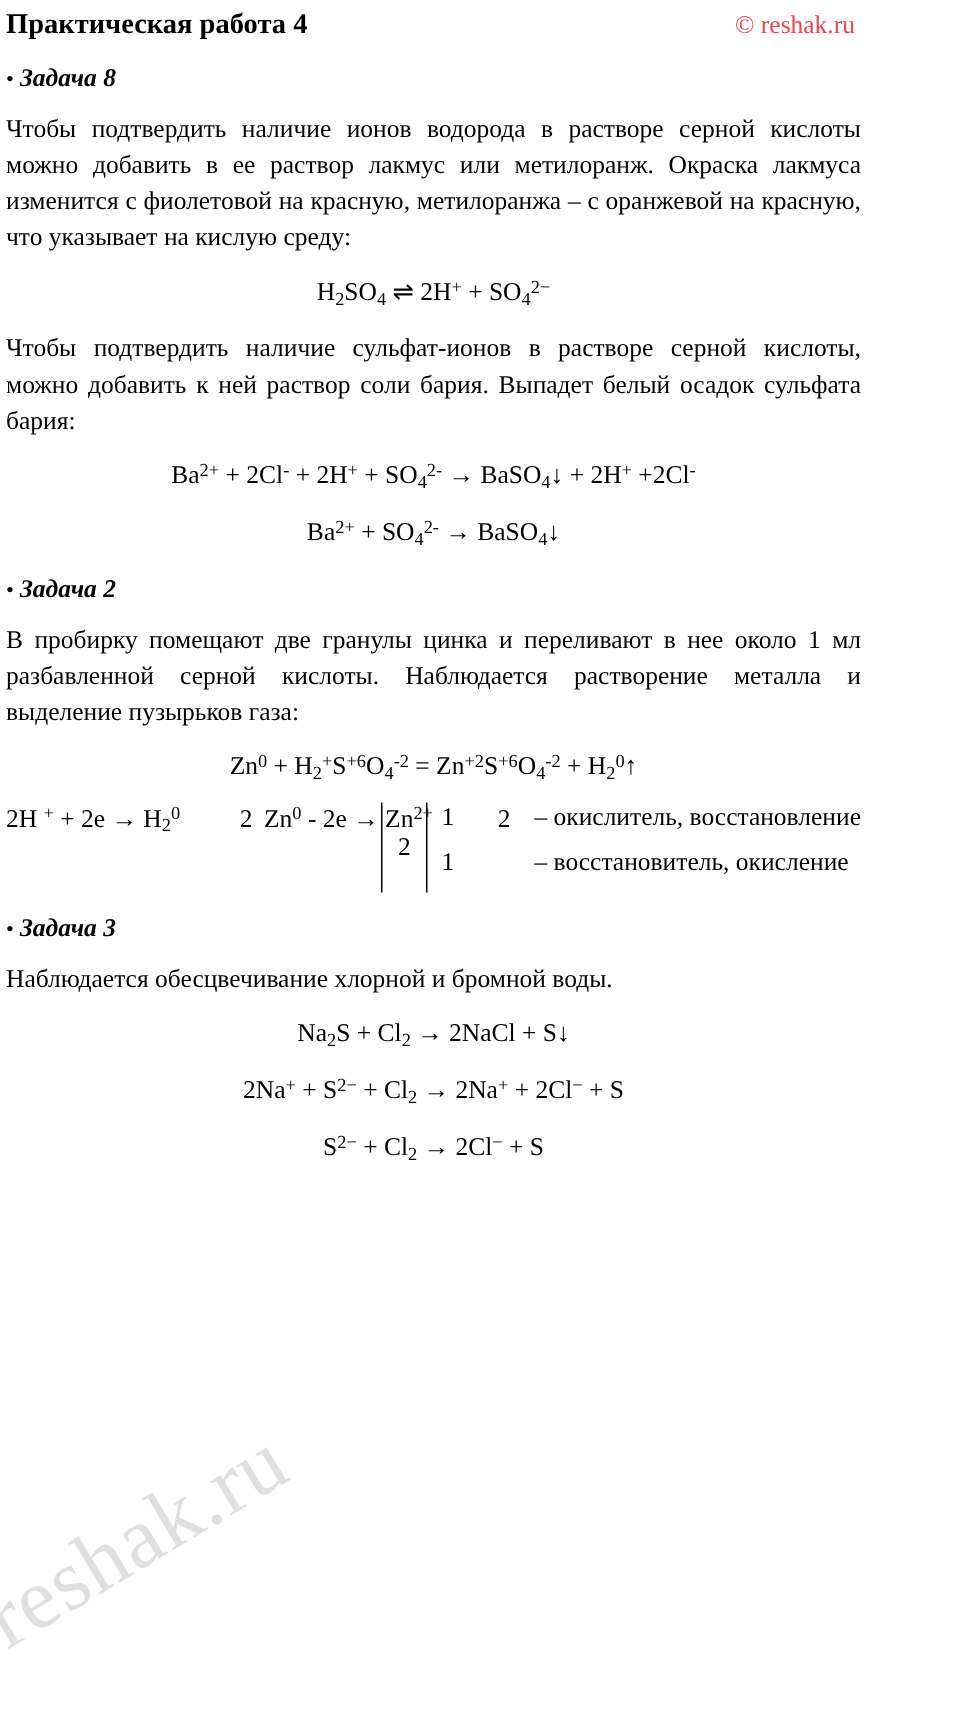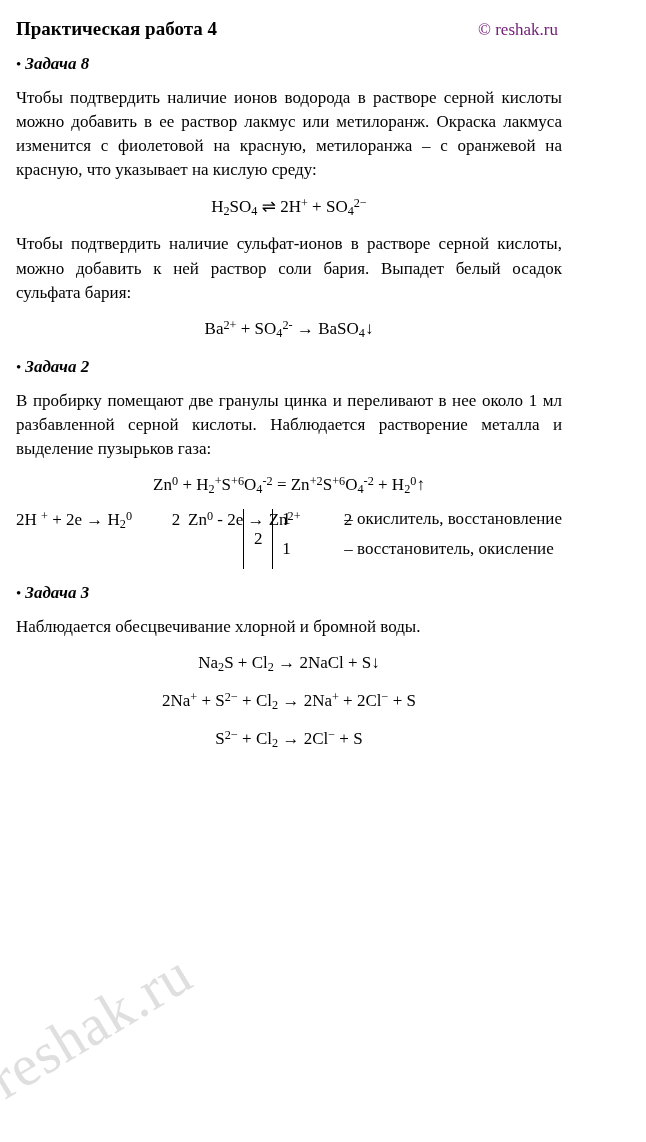--- a/index.html
+++ b/index.html
@@ -12,38 +12,38 @@
     height: 1142px;
     position: relative;
     font-family: "Liberation Serif", serif;
     color: #000000;
     overflow: hidden;
   }
   .page {
     position: relative;
     width: 578px;
     height: 1142px;
-    padding: 12px;
+    padding: 0;
     box-sizing: border-box;
   }
   .header {
     display: flex;
     align-items: baseline;
     justify-content: space-between;
     padding: 6px 4px 0 4px;
   }
   .doc-title {
     font-size: 19px;
     font-weight: bold;
     font-family: "Liberation Serif", serif;
     letter-spacing: 0px;
   }
   .watermark-corner {
     font-size: 17px;
-    color: #701a75;
+    color: #ef4444;
     font-family: "Liberation Serif", serif;
     white-space: nowrap;
     padding-right: 4px;
   }
   .content {
     padding: 0 4px;
   }
   .task-heading {
     font-size: 17px;
     font-weight: bold;
@@ -156,20 +156,23 @@
 
     <p class="para">Чтобы подтвердить наличие ионов водорода в растворе серной кислоты можно добавить в ее раствор лакмус или метилоранж. Окраска лакмуса изменится с фиолетовой на красную, метилоранжа – с оранжевой на красную, что указывает на кислую среду:</p>
 
     <p class="eq">
       H<sub>2</sub>SO<sub>4</sub> ⇌ 2H<sup>+</sup> + SO<sub>4</sub><sup>2−</sup>
     </p>
 
     <p class="para">Чтобы подтвердить наличие сульфат-ионов в растворе серной кислоты, можно добавить к ней раствор соли бария. Выпадет белый осадок сульфата бария:</p>
 
 
+    <p class="eq">
+      Ba<sup>2+</sup> + 2Cl<sup>-</sup> + 2H<sup>+</sup> + SO<sub>4</sub><sup>2-</sup> → BaSO<sub>4</sub>↓ + 2H<sup>+</sup> +2Cl<sup>-</sup>
+    </p>
 
     <p class="eq">
       Ba<sup>2+</sup> + SO<sub>4</sub><sup>2-</sup> → BaSO<sub>4</sub>↓
     </p>
 
     <div class="task-heading">
       <span class="bullet">•</span><span>Задача 2</span>
     </div>
 
     <p class="para">В пробирку помещают две гранулы цинка и переливают в нее около 1 мл разбавленной серной кислоты. Наблюдается растворение металла и выделение пузырьков газа:</p>

